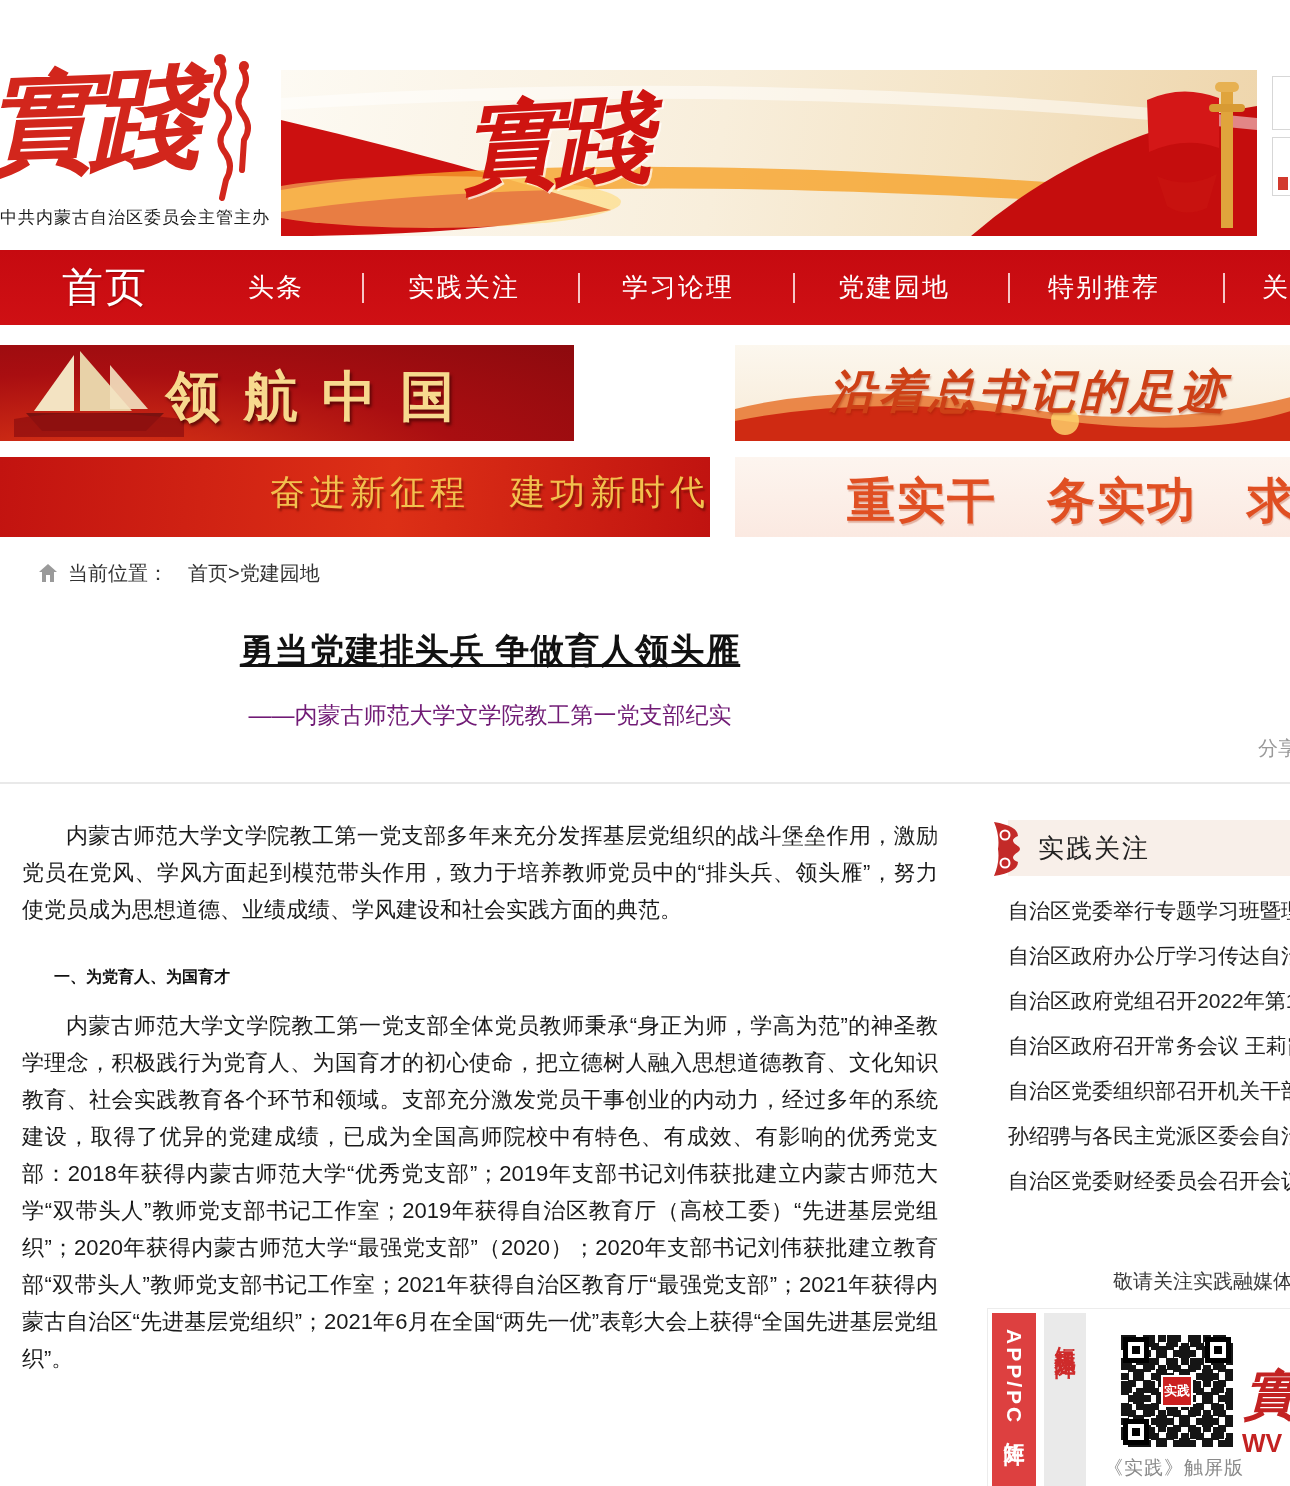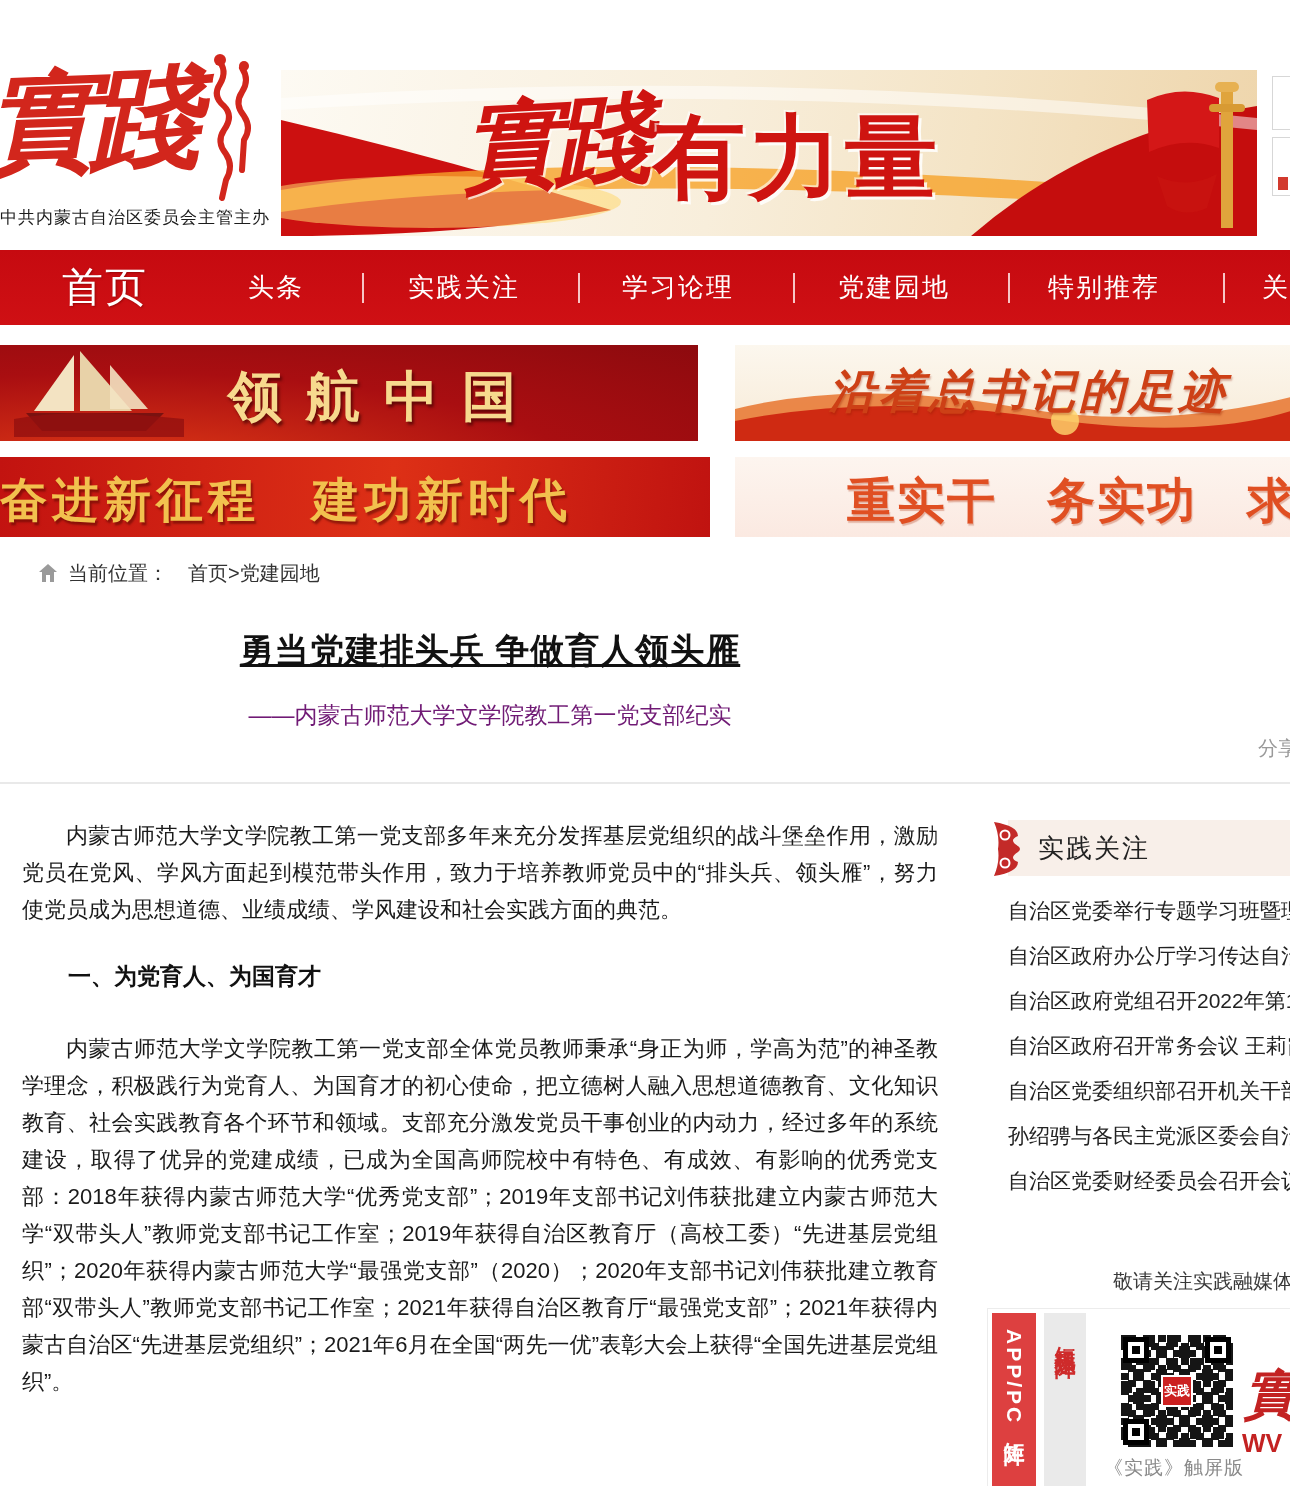--- a/index.html
+++ b/index.html
@@ -27,51 +27,51 @@
   
   .nav { position:absolute; left:0; top:250px; width:1290px; height:75px; background:linear-gradient(#c60a10,#cf1014); }
   .nav-item { position:absolute; top:0; height:75px; display:flex; align-items:center; color:#fff; font-size:26px; letter-spacing:2px; cursor:pointer; white-space:nowrap; }
   .nav-item.active { font-size:41px; font-weight:400; text-shadow:1px 1px 2px rgba(120,0,0,.6); }
   .n0{left:62px} .n1{left:248px} .n2{left:408px} .n3{left:622px} .n4{left:838px} .n5{left:1048px} .n6{left:1262px}
   .nav-sep { position:absolute; top:23px; width:2px; height:30px; background:rgba(255,230,230,.85); }
   .s0{left:362px} .s1{left:578px} .s2{left:793px} .s3{left:1008px} .s4{left:1223px}
 
   
   .pb { position:absolute; overflow:hidden; cursor:pointer; }
-  .b1l { left:0; top:345px; width:698px; height:96px;
+  .b1l { left:0; top:345px; width:574px; height:96px;
     background:radial-gradient(ellipse at 18% 130%, #e03a16, #a90e11 55%, #8d0a0e),
                radial-gradient(circle at 96% 0%, rgba(255,210,120,.5), transparent 35%); }
   .b1l .txt { position:absolute; left:0; right:0; top:16px; text-align:center; font-size:54px; font-weight:700; color:#f7d98e; letter-spacing:24px; text-shadow:2px 3px 3px rgba(60,0,0,.65); padding-left:70px; }
   .b1l svg.ship { position:absolute; left:14px; top:4px; }
   .b1r { left:735px; top:345px; width:556px; height:96px; background:linear-gradient(#fcf7ee,#f7ead6); }
   .b1r .txt { position:absolute; left:94px; top:16px; font-size:46px; font-weight:800; font-style:italic; color:#cd4016; letter-spacing:4px; text-shadow:1px 2px 2px rgba(150,30,0,.35); white-space:nowrap; }
   .b1r svg.wave { position:absolute; inset:0; }
   .b2l { left:0; top:457px; width:710px; height:80px; background:linear-gradient(95deg,#c21310,#dd3016 55%,#c01310); }
-  .b2l .txt { position:absolute; left:0; right:0; top:12px; text-align:left; font-size:47px; font-weight:700; color:#f2c14e; letter-spacing:5px; text-shadow:2px 3px 2px rgba(90,10,0,.55); white-space:nowrap; }
+  .b2l .txt { position:absolute; left:0; right:0; top:12px; text-align:right; font-size:35px; font-weight:400; color:#f2c14e; letter-spacing:5px; text-shadow:2px 3px 2px rgba(90,10,0,.55); white-space:nowrap; }
   .b2r { left:735px; top:457px; width:556px; height:80px; background:linear-gradient(#fdf5ef,#fbe9e1); }
   .b2r .txt { position:absolute; left:112px; top:12px; font-size:48px; font-weight:800; color:#e04f22; letter-spacing:2px; text-shadow:1px 2px 1px rgba(170,40,0,.3); white-space:nowrap; }
 
   
   .breadcrumb { position:absolute; left:38px; top:556px; height:34px; display:flex; align-items:center; font-size:20px; color:#333; }
   .breadcrumb .lbl { margin-left:10px;font-family:Liberation Serif, serif; }
   .breadcrumb .path { margin-left:20px; cursor:pointer; }
 
   
   .article-head { position:absolute; left:25px; top:628px; width:930px; text-align:center; }
   .a-title { font-size:34px; font-weight:700; color:#111; letter-spacing:1px;text-decoration:underline; }
   .a-sub { margin-top:26px; font-size:23px; color:#701a75; }
   .a-meta { margin-top:22px; font-size:19px; color:#333; }
   .a-meta span { margin:0 16px; }
   .share { position:absolute; left:1258px; top:735px; font-size:20px; color:#9a9a9a; cursor:pointer; white-space:nowrap; }
   .divider { position:absolute; left:0; top:782px; width:1290px; height:2px; background:#e9e9e9; }
 
   
   .article-body { position:absolute; left:22px; top:817px; width:916px; font-size:22px; line-height:37px; color:#1a1a1a; text-align:justify; }
   .article-body p { text-indent:2em; }
-  .article-body h3 { margin:30px 0 35px; font-size:23px; font-weight:700; color:#111; text-indent:2em; }
+  .article-body h3 { margin:30px 0 12px; font-size:16px; font-weight:700; color:#111; text-indent:2em; }
 
   
   .sb-header { position:absolute; left:1008px; top:820px; width:282px; height:56px; background:#f8efe9; display:flex; align-items:center; }
   .sb-header .t { margin-left:30px; font-size:26px; color:#222; letter-spacing:2px; }
   .sb-cloud { position:absolute; left:988px; top:822px; }
   .sb-list { position:absolute; left:1008px; top:888px; width:330px; list-style:none; }
   .sb-list li { height:45px; line-height:45px; font-size:21px; color:#222; white-space:nowrap; cursor:pointer; }
   .follow { position:absolute; left:1113px; top:1268px; font-size:20px; color:#3a3a3a; white-space:nowrap; }
 
   .matrix-panel { position:absolute; left:987px; top:1308px; width:310px; height:210px; background:#fff; border:1px solid #ececec; overflow:hidden; }
@@ -112,21 +112,20 @@
   <div class="top-banner">
     <svg class="bg" width="976" height="166" viewBox="0 0 976 166" preserveAspectRatio="none">
       <path d="M0,50 Q170,90 330,140 Q190,166 0,166 Z" fill="#cc1010"></path>
       <path d="M0,118 Q300,68 976,126 L976,142 Q300,92 0,140 Z" fill="#f executable6a229" opacity="0"></path>
       <path d="M0,120 Q300,70 976,128 L976,144 Q300,94 0,142 Z" fill="#f6a229" opacity="0.8"></path>
       <ellipse cx="150" cy="132" rx="190" ry="26" fill="#ffd76e" opacity="0.55"></ellipse>
       <path d="M690,166 Q810,62 976,36 L976,166 Z" fill="#c50d0d"></path>
       <path d="M0,40 Q480,10 976,60 L976,48 Q480,-4 0,28 Z" fill="#ffffff" opacity="0.5"></path>
     </svg>
     <span class="tb-script">實踐</span>
-    <span class="tb-slogan">有力量</span>
     <svg style="position:absolute;left:856px;top:8px;" width="120" height="150" viewBox="0 0 120 150">
       <path d="M10 22 Q45 6 82 20 L82 70 Q48 58 12 74 Z" fill="#d41717"></path>
       <path d="M20 98 Q50 112 80 96 L70 130 Q48 140 30 128 Z" fill="#c8120f"></path>
       <rect x="84" y="10" width="12" height="140" fill="#e0a43c"></rect>
       <rect x="72" y="26" width="36" height="8" rx="4" fill="#d89a33"></rect>
       <rect x="78" y="4" width="24" height="10" rx="5" fill="#e7b152"></rect>
     </svg>
   </div>
   <div class="edge-box eb1"></div>
   <div class="edge-box eb2"></div>

